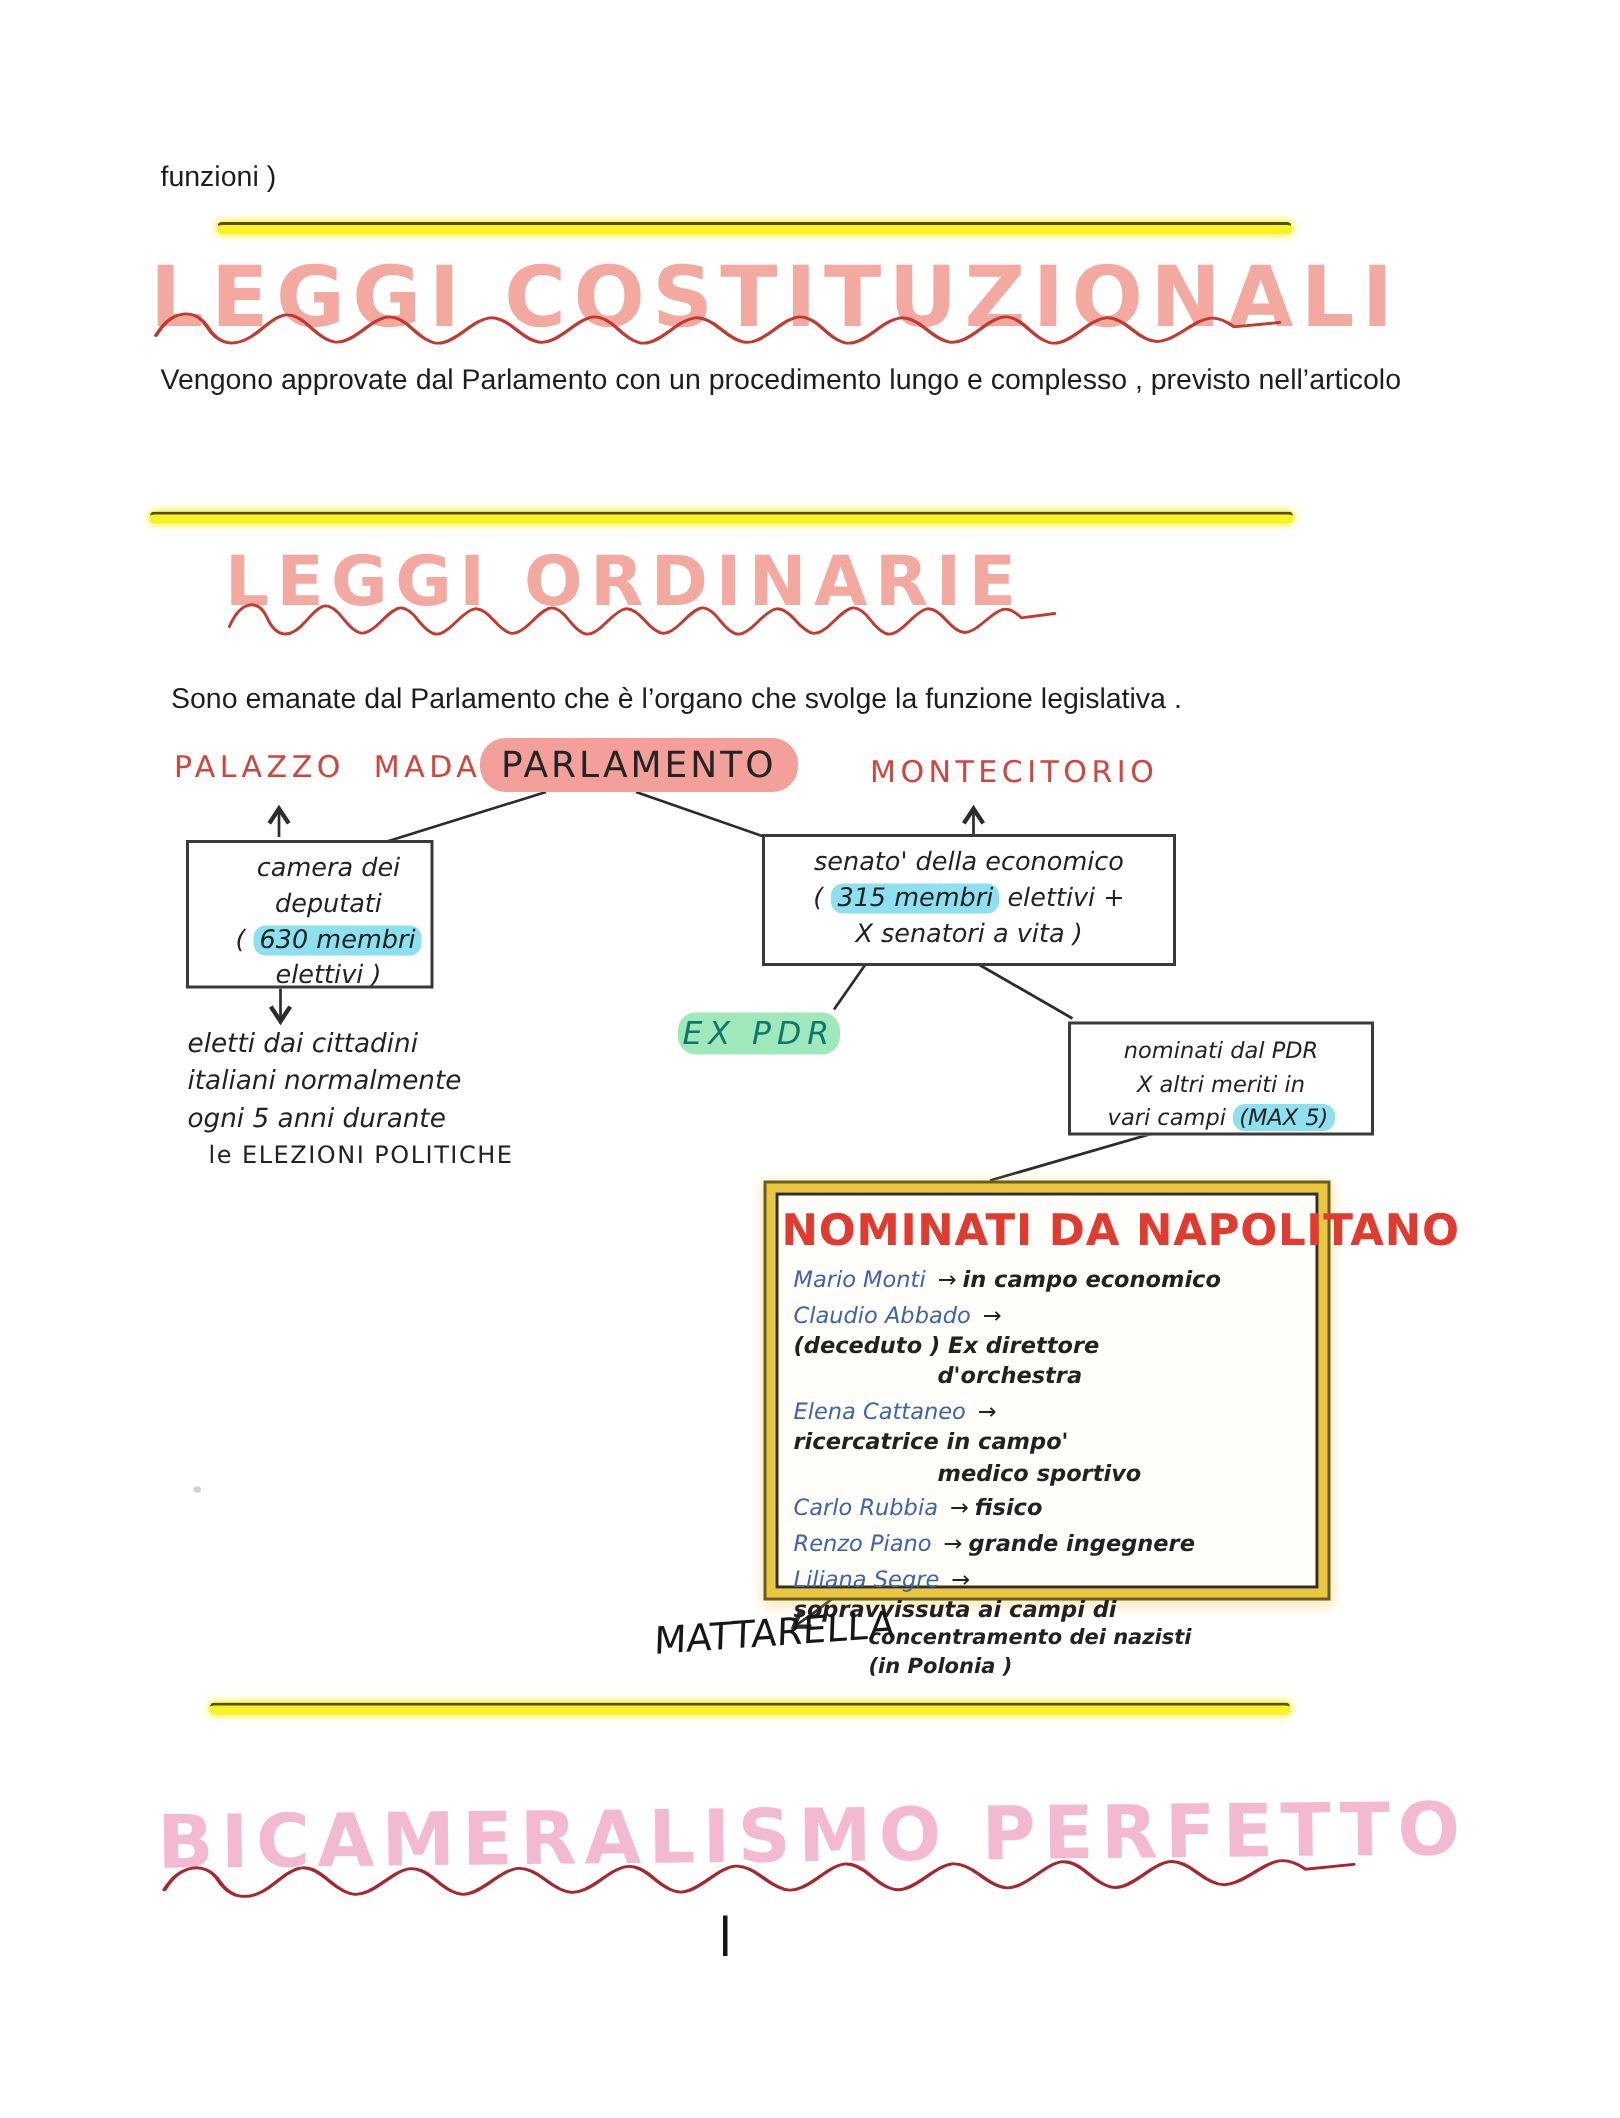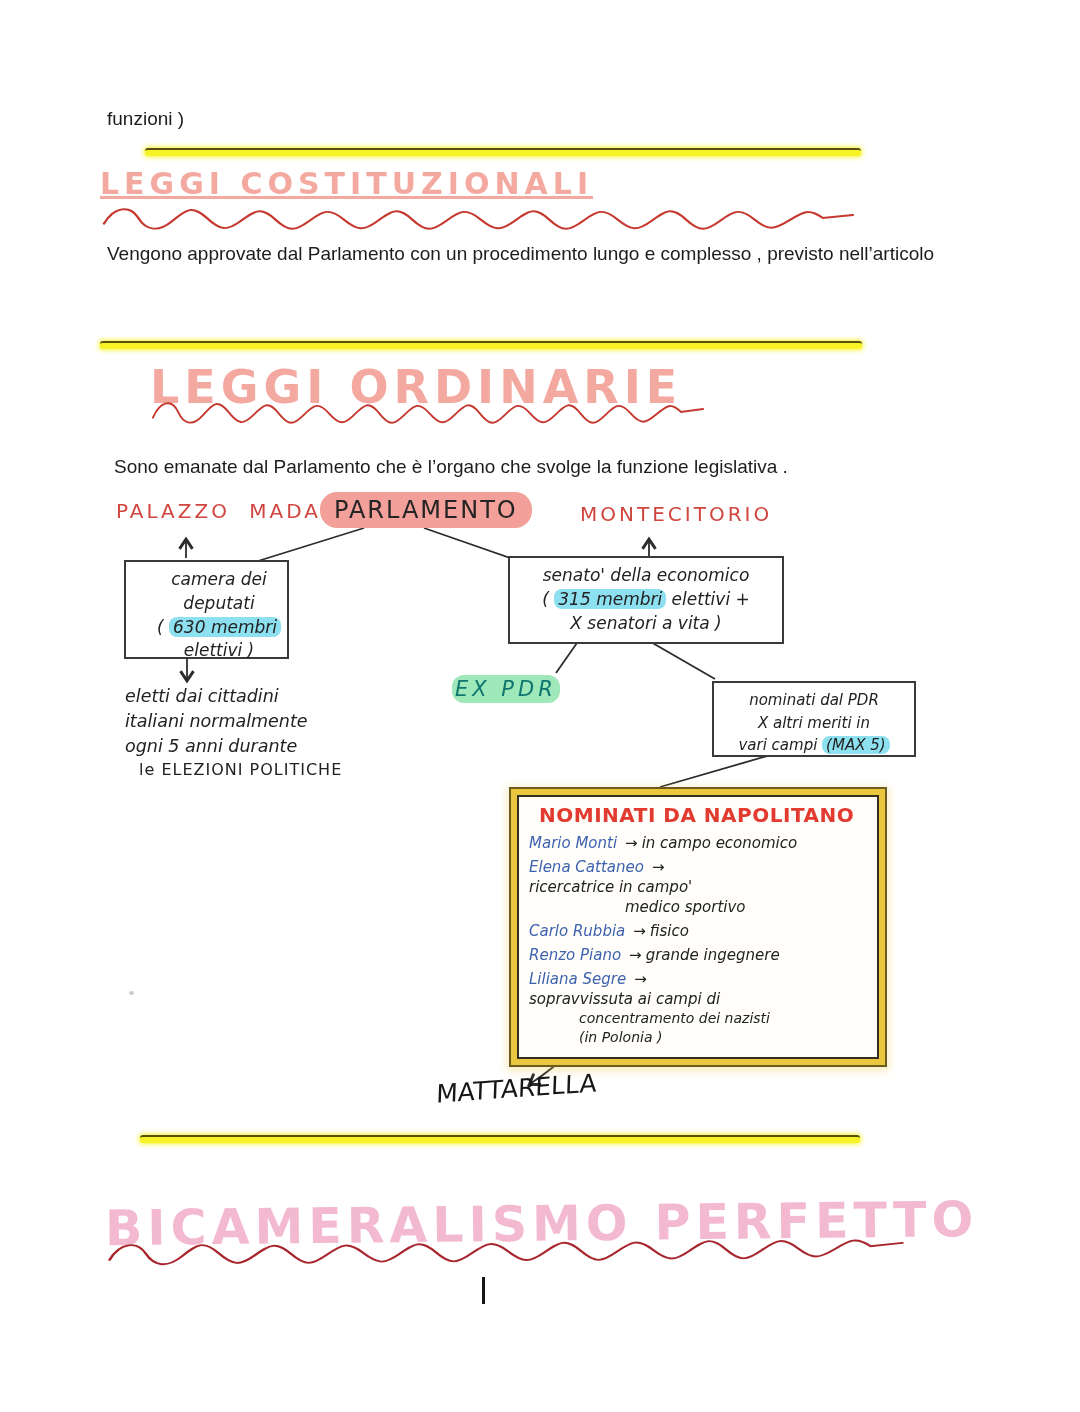--- a/index.html
+++ b/index.html
@@ -25,21 +25,21 @@
   .divider2{left:100px; top:341px; width:762px;}
   .divider3{left:140px; top:1135px; width:720px;}
 
   
   .marker-title{
     position:absolute; white-space:nowrap; font-family:"DejaVu Sans", sans-serif;
     font-weight:bold; user-select:none;
   }
   .marker-title .caps{position:relative; z-index:1; opacity:.72; letter-spacing:5px;}
   .squiggle{position:absolute; left:0; z-index:2; fill:none; stroke:var(--pen-red); stroke-width:2.6; stroke-linecap:round;}
-  .title-cost{left:100px; top:166px; width:765px; font-size:30px; color:var(--marker-salmon);text-decoration:underline;}
+  .title-cost{left:100px; top:166px; width:765px; font-size:56px; color:var(--marker-salmon);}
   .title-ord{left:150px; top:360px; width:562px; font-size:46px; color:var(--marker-salmon);}
   .title-bic{left:105px; top:1196px; width:810px; font-size:49px; color:var(--marker-pink); transform:rotate(-0.6deg);}
   .title-bic .squiggle{stroke:var(--pen-dark-red);}
 
   
   .hw{font-family:"DejaVu Sans", sans-serif; font-style:italic; color:var(--ink);}
   .hw-red{position:absolute; font-family:"DejaVu Sans", sans-serif; color:var(--label-red);
           font-size:20px; letter-spacing:3px; word-spacing:10px; white-space:nowrap;}
   .lbl-palazzo{left:116px; top:499px;}
   .lbl-montecitorio{left:580px; top:502px;}
@@ -64,28 +64,28 @@
     font-size:21px; letter-spacing:4px; color:#0f766e; white-space:nowrap;
   }
 
   
   .nap-box{
     position:absolute; left:517px; top:795px; width:358px; height:260px;
     background:#fffefb; border:2px solid #33301f;
     box-shadow:0 0 0 6px var(--gold), 0 0 0 8px #6b5d20, 0 2px 8px 10px rgba(234,199,62,.35);
   }
   .nap-title{
-    margin:6px 8px 4px 20px; color:var(--title-red); font-family:"DejaVu Sans", sans-serif;
-    font-weight:bold; font-size:20px; letter-spacing:.5px; white-space:nowrap;
+    margin:6px 8px 4px 2px; color:var(--title-red); font-family:"DejaVu Sans", sans-serif;
+    font-weight:bold; font-size:29px; letter-spacing:.5px; white-space:nowrap;
   }
   .nap-entries{padding:2px 6px 0 10px;}
   .nap-entry{margin-bottom:3.5px; font-size:15px; line-height:1.35;}
   .nap-name{color:var(--pen-blue); margin-right:8px;}
   .nap-arrow{color:#222; font-style:normal; margin-right:4px;}
-  .nap-desc{display:inline-block; vertical-align:top;}
+  .nap-desc{display:inline-block; vertical-align:top;font-weight:bold;}
   .nap-sub{display:block; margin-left:96px;}
   .nap-sub2{display:block; margin-left:50px; font-size:14px;}
   .mattarella{
     position:absolute; left:436px; top:1074px; font-family:"DejaVu Sans", sans-serif;
     color:#161616; font-size:25px; letter-spacing:0px; transform:rotate(-4deg) skewX(-6deg);
     white-space:nowrap;
   }
 
   .caret-line{position:absolute; left:482px; top:1277px; width:3px; height:27px; background:#151515;}
   .stray-dot{position:absolute; left:129px; top:991px; width:5px; height:4px; background:#c3c3c3; border-radius:2px; opacity:.8;}
@@ -169,20 +169,23 @@
     <div><span>vari campi </span><span class="hl-cyan">(MAX 5)</span></div>
   </div>
 
   <div class="nap-box">
     <div class="nap-title">NOMINATI DA NAPOLITANO</div>
     <div class="nap-entries hw">
       <div class="nap-entry">
         <span class="nap-name">Mario Monti</span><span class="nap-arrow">→</span><span class="nap-desc"><span>in campo economico</span></span>
       </div>
       <div class="nap-entry">
+        <span class="nap-name">Claudio Abbado</span><span class="nap-arrow">→</span><span class="nap-desc"><span>(deceduto ) Ex direttore</span><span class="nap-sub">d'orchestra</span></span>
+      </div>
+      <div class="nap-entry">
         <span class="nap-name">Elena Cattaneo</span><span class="nap-arrow">→</span><span class="nap-desc"><span>ricercatrice in campo'</span><span class="nap-sub">medico sportivo</span></span>
       </div>
       <div class="nap-entry">
         <span class="nap-name">Carlo Rubbia</span><span class="nap-arrow">→</span><span class="nap-desc"><span>fisico</span></span>
       </div>
       <div class="nap-entry">
         <span class="nap-name">Renzo Piano</span><span class="nap-arrow">→</span><span class="nap-desc"><span>grande ingegnere</span></span>
       </div>
       <div class="nap-entry">
         <span class="nap-name">Liliana Segre</span><span class="nap-arrow">→</span><span class="nap-desc"><span>sopravvissuta ai campi di</span><span class="nap-sub2">concentramento dei nazisti</span><span class="nap-sub2">(in Polonia )</span></span>

